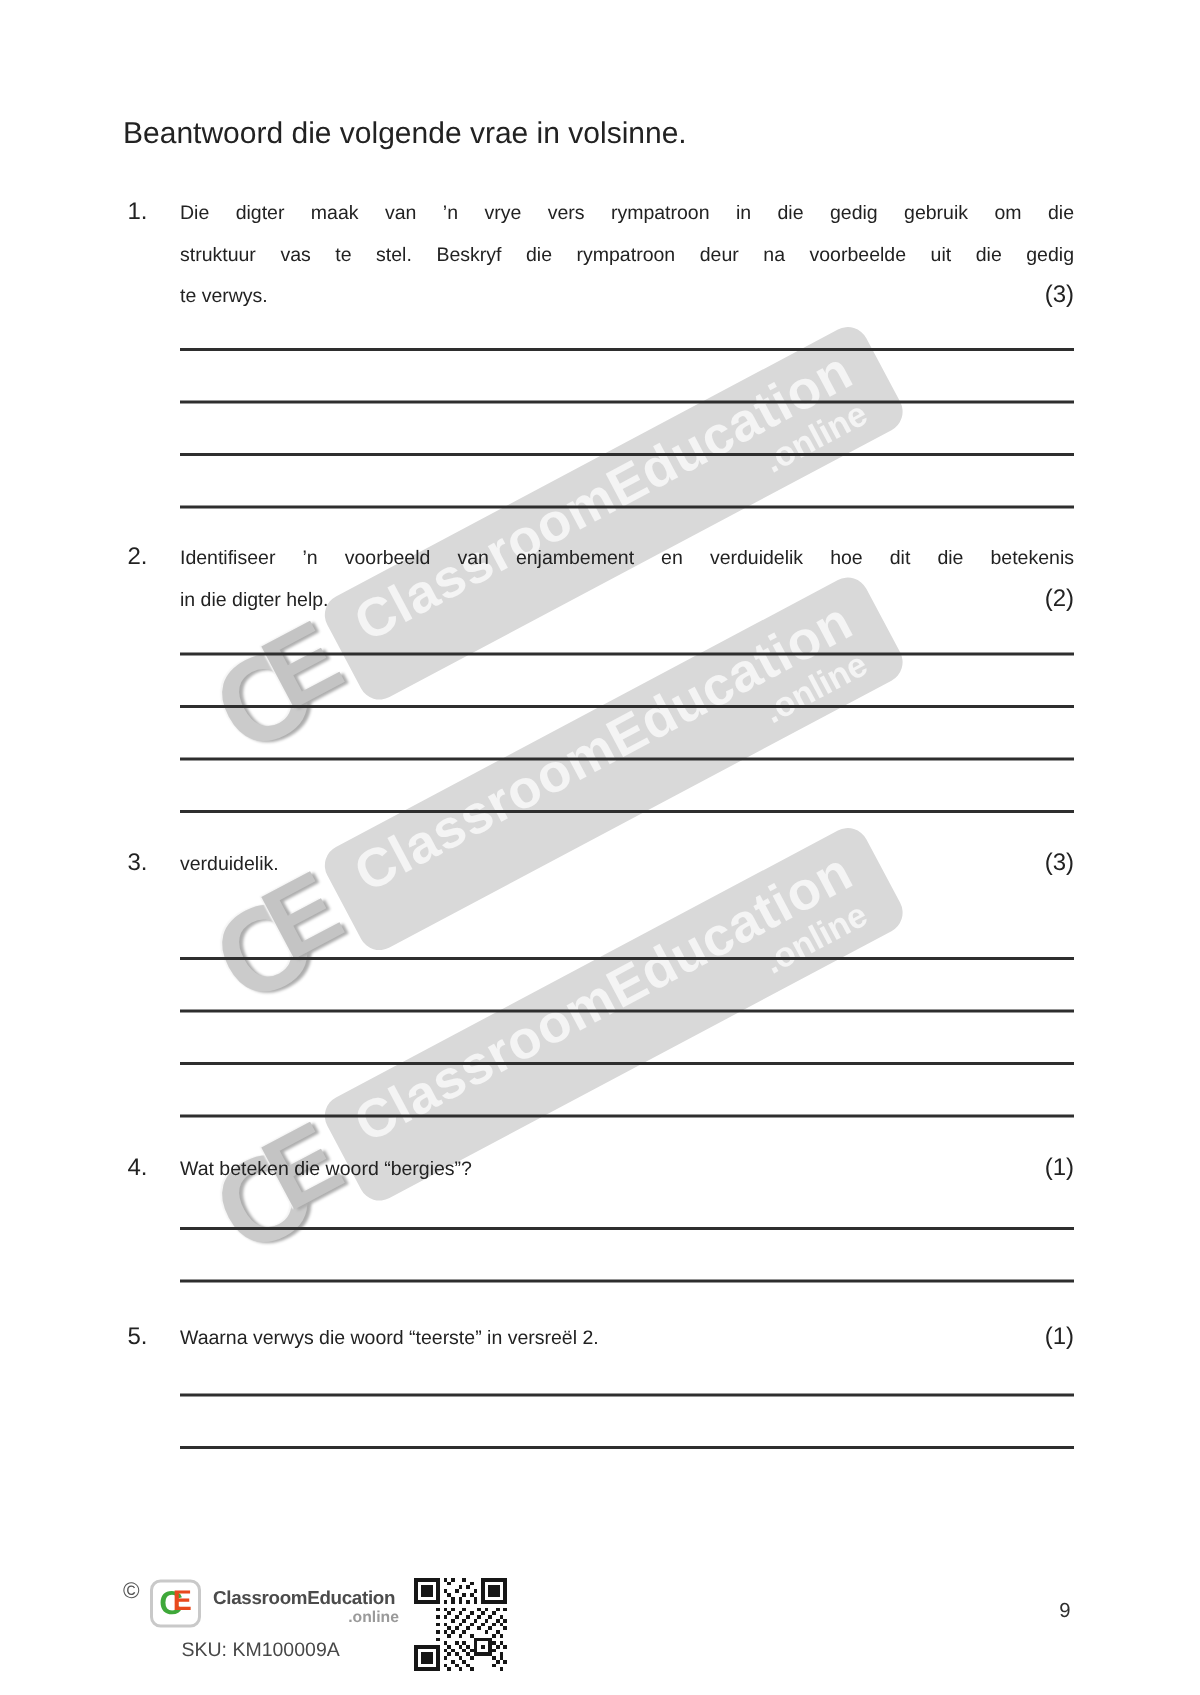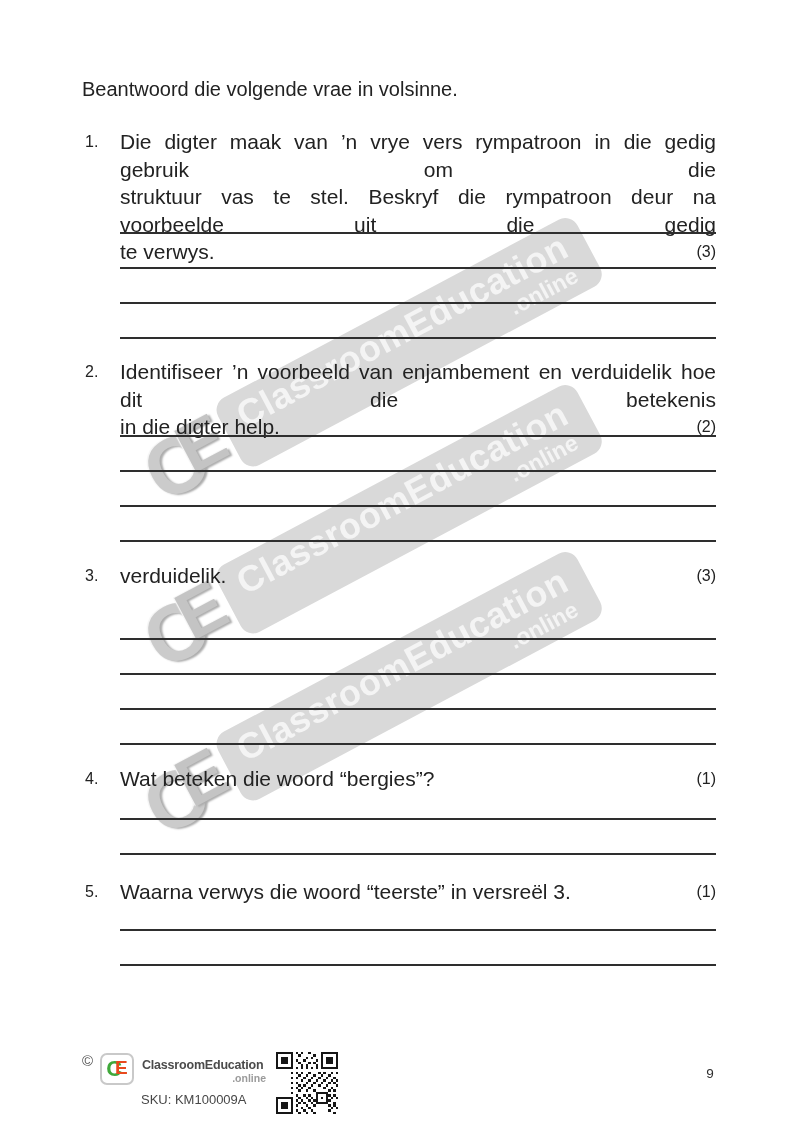--- a/index.html
+++ b/index.html
@@ -46,21 +46,21 @@
     font-size:23px;font-weight:bold;color:#f4f4f4;
     text-align:right;line-height:1;margin-top:1px;padding-right:4px;
   }
   
   .ct{position:absolute;z-index:2;}
   .instruction{left:82px;top:78px;font-size:20px;line-height:22px;}
   .q-head{left:85px;width:631px;}
   .q-num{position:absolute;left:0;top:0;font-size:16px;line-height:27.5px;}
   .q-body{margin-left:35px;position:relative;width:596px;}
   .q-line{
-    font-size:21px;line-height:27.5px;
+    font-size:13px;line-height:27.5px;
     text-align:justify;text-align-last:justify;
     white-space:normal;
   }
   .q-line.last{text-align-last:auto;}
   .q-mark{
     position:absolute;right:0;bottom:0;
     font-size:16px;line-height:27.5px;
   }
   .ans-group{left:120px;width:596px;}
   .ans-line{height:33px;border-bottom:2px solid #2e2e2e;}
@@ -69,21 +69,21 @@
   .f-logo{
     left:100px;top:1053px;width:34px;height:32px;
     background:#fff;border:2px solid #c9c9c9;border-radius:7px;
     display:flex;align-items:center;justify-content:center;
     box-sizing:border-box;
   }
   .f-logo .lc{font-size:22px;font-weight:bold;color:#3fa83a;line-height:1;}
   .f-logo .le{font-size:19px;font-weight:bold;color:#e8491d;line-height:1;margin-left:-7px;transform:translateY(-2px);}
   .f-brand{left:142px;top:1058px;font-size:12.5px;font-weight:bold;color:#4b4b4b;letter-spacing:-0.2px;}
   .f-online{left:142px;top:1072px;width:124px;text-align:right;font-size:10.5px;font-weight:bold;color:#9a9a9a;}
-  .f-sku{left:121px;top:1092px;font-size:13px;color:#474747;margin-left:20px;}
+  .f-sku{left:121px;top:1092px;font-size:13px;color:#474747;}
   .f-qr{left:276px;top:1052px;width:62px;height:62px;}
   .f-page{left:698px;top:1066px;width:24px;text-align:center;font-size:13.5px;color:#2e2e2e;}
 </style>
 </head>
 <body>
 
 <div class="page">
 
   <div class="wm-layer">
     <div class="wm-unit" style="top:440px">
@@ -164,21 +164,21 @@
     </div>
   </div>
   <div class="ct ans-group" style="top:785px">
     <div class="ans-line"></div>
     <div class="ans-line"></div>
   </div>
 
   <div class="ct q-head" style="top:878px">
     <span class="q-num">5.</span>
     <div class="q-body">
-      <div class="q-line last">Waarna verwys die woord “teerste” in versreël 3.</div>
+      <div class="q-line last">Waarna verwys die woord “teerste” in versreël 2.</div>
       <span class="q-mark">(1)</span>
     </div>
   </div>
   <div class="ct ans-group" style="top:896px">
     <div class="ans-line"></div>
     <div class="ans-line"></div>
   </div>
 
   <div class="ct f-copy">©</div>
   <div class="ct f-logo">

